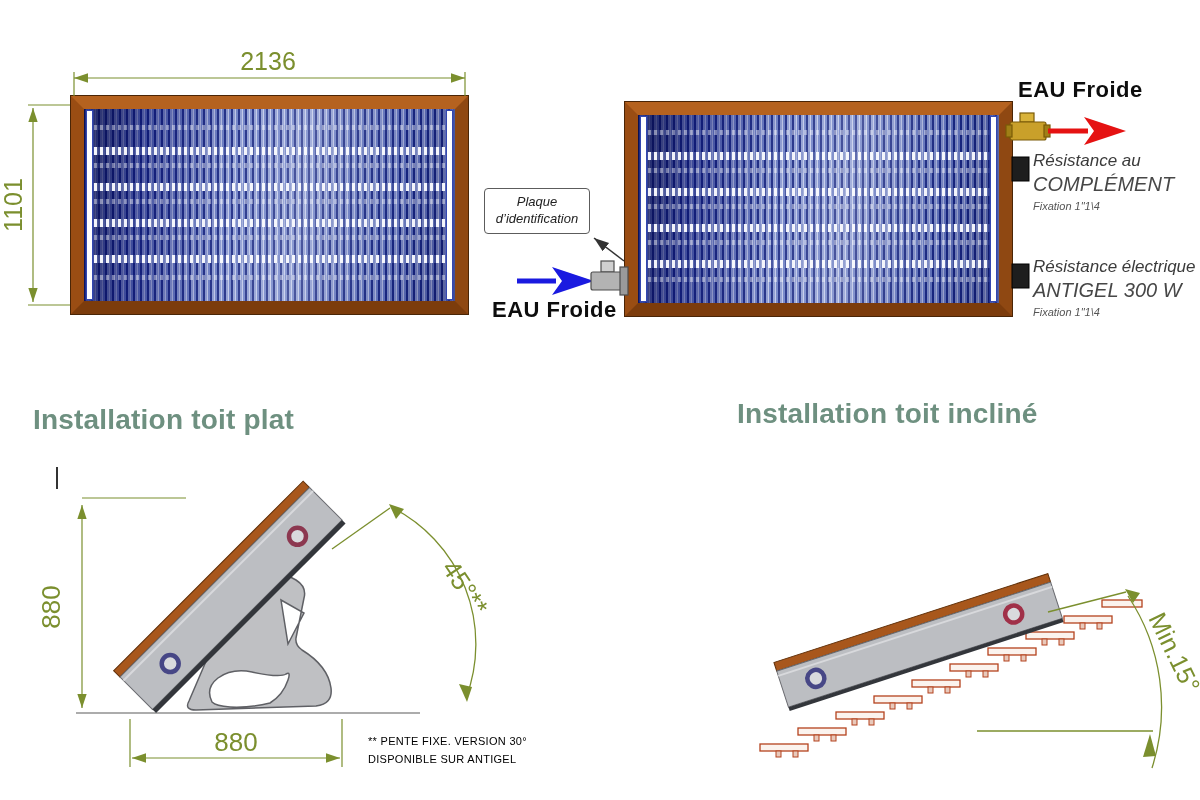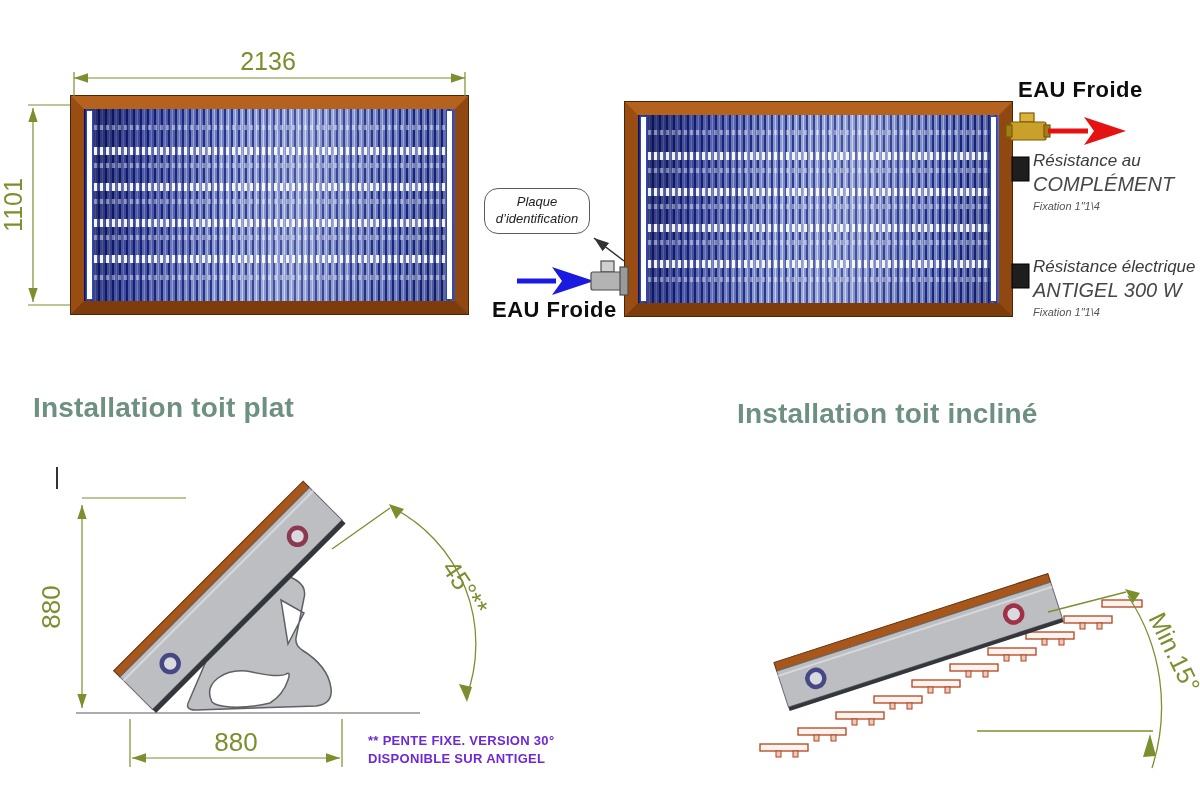--- a/index.html
+++ b/index.html
@@ -24,29 +24,29 @@
   .strip{position:absolute;top:2px;bottom:2px;width:5px;background:#fff;box-shadow:0 0 0 1.5px #3347b0;}
   .strip.left{left:3px}.strip.right{right:3px}
 
   
   #overlay{position:absolute;left:0;top:0;z-index:2;pointer-events:none;}
 
   
   .txt{position:absolute;z-index:3;color:#111;}
   .water-label{font-size:22px;font-weight:bold;letter-spacing:.5px;color:#0d0d0d;}
   .plaque-box{position:absolute;z-index:3;left:484px;top:188px;width:104px;height:44px;
-              border:1.5px solid #5c5c5c;border-radius:14px;background:#fff;
+              border:1.5px solid #5c5c5c;border-radius:4px;background:#fff;
               display:flex;flex-direction:column;justify-content:center;align-items:center;
               font-style:italic;font-size:13px;color:#222;line-height:1.3;}
   .res-block{position:absolute;z-index:3;font-style:italic;color:#3b3b3b;}
   .res-l1{font-size:17px;}
   .res-l2{font-size:20px;margin-top:2px;color:#474747;}
   .res-l3{font-size:11px;margin-top:4px;color:#555;}
   .section-title{position:absolute;z-index:3;font-size:28px;font-weight:bold;color:#6e9080;letter-spacing:.2px;}
-  .note{position:absolute;z-index:3;font-size:13px;color:#6d28d9;line-height:18px;letter-spacing:.3px;font-weight:bold;}
+  .note{position:absolute;z-index:3;font-size:11px;color:#000000;line-height:18px;letter-spacing:.3px;}
 </style>
 </head>
 <body>
 
 <div id="root">
 
   <div class="panel" style="left:71px;top:96px;width:371px;height:192px">
     <div class="glass">
       <div class="shade"></div>
       <div class="bar faint" style="top:16px"></div>
@@ -238,21 +238,21 @@
     <div class="res-l2">COMPLÉMENT</div>
     <div class="res-l3">Fixation 1"1\4</div>
   </div>
 
   <div class="res-block" style="left:1033px;top:257px;width:180px">
     <div class="res-l1">Résistance électrique</div>
     <div class="res-l2">ANTIGEL 300 W</div>
     <div class="res-l3">Fixation 1"1\4</div>
   </div>
 
-  <div class="section-title" style="left:33px;top:392px">Installation toit plat</div>
+  <div class="section-title" style="left:33px;top:404px">Installation toit plat</div>
 
   <div class="section-title" style="left:737px;top:398px">Installation toit incliné</div>
 
   <div class="note" style="left:368px;top:732px">
     <div>** PENTE FIXE. VERSION 30°</div>
     <div>DISPONIBLE SUR ANTIGEL</div>
   </div>
 
 </div>
 

